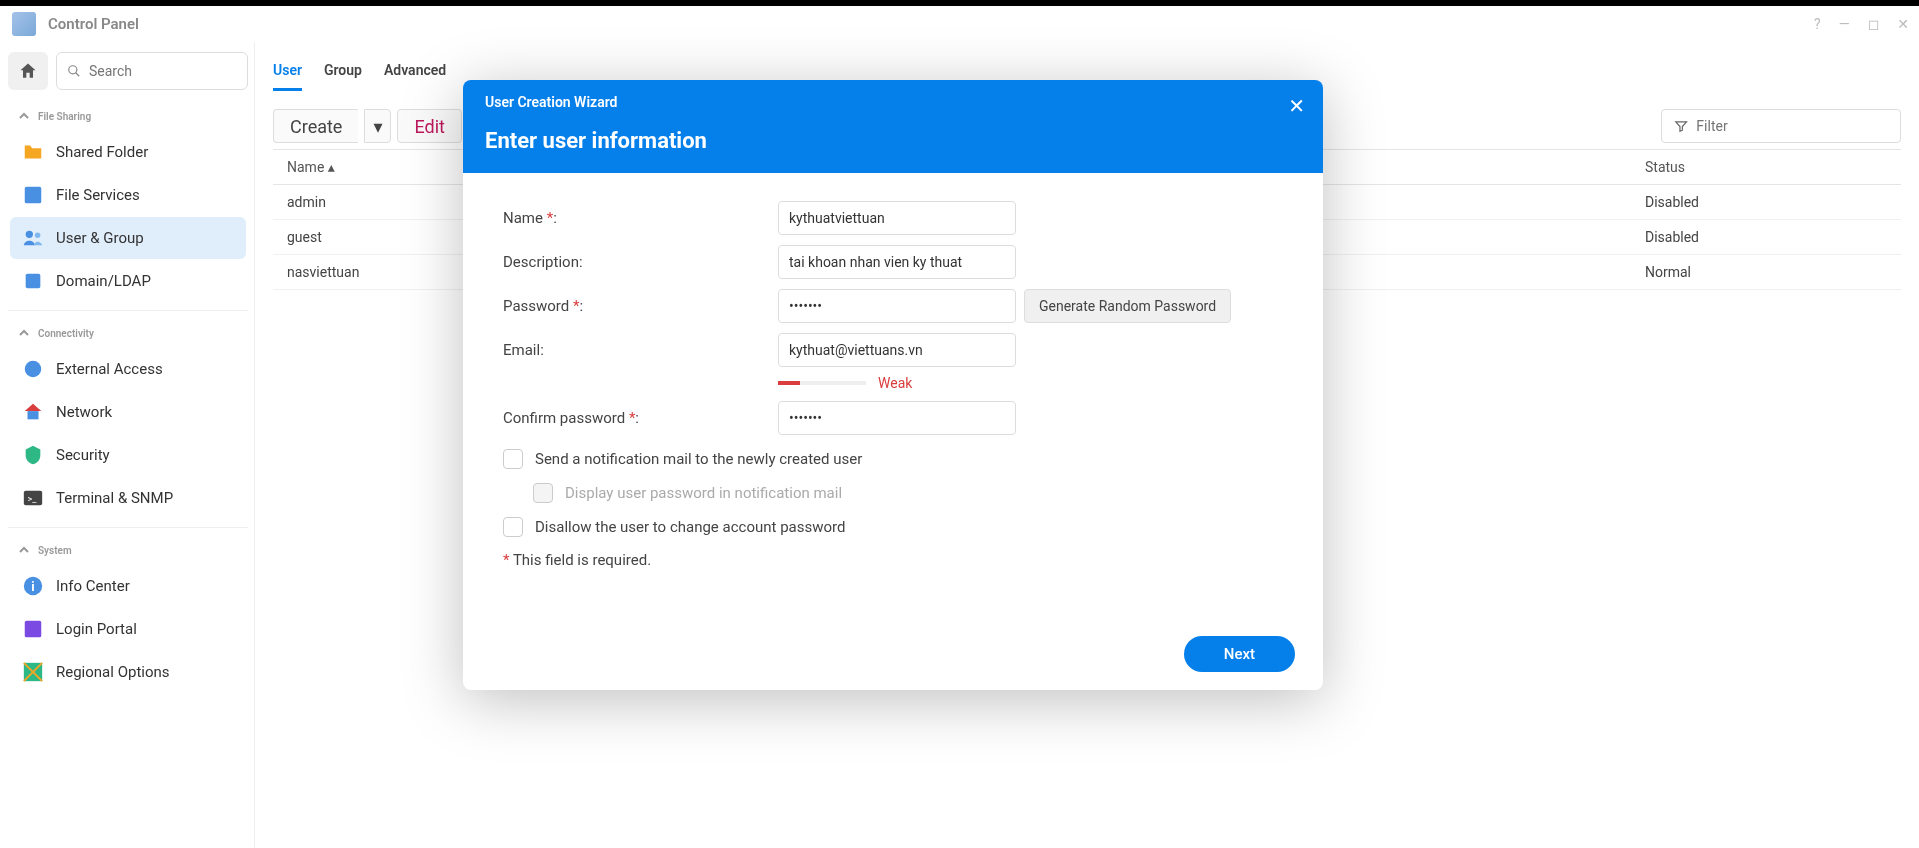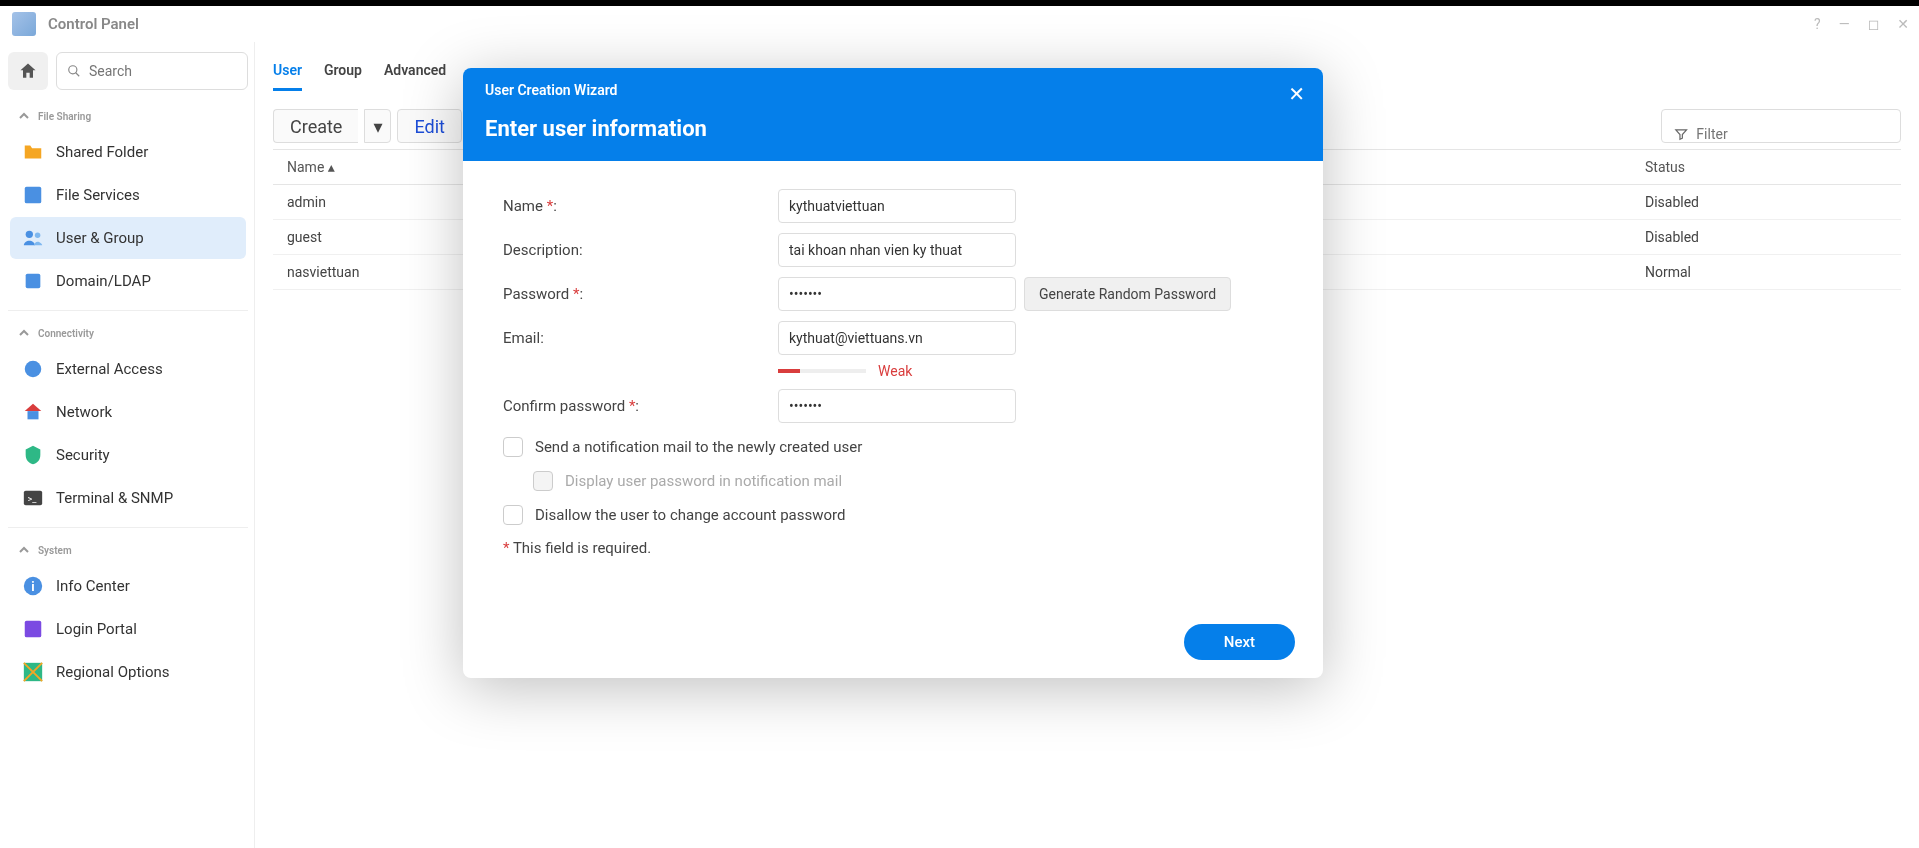--- a/index.html
+++ b/index.html
@@ -39,40 +39,40 @@
 
 
 .content { flex: 1; padding: 14px 18px; position: relative; }
 .tabs { display: flex; gap: 22px; margin-bottom: 18px; border-bottom: 1px solid transparent; }
 .tab { font-size: 14px; font-weight: 600; color: #444; padding: 6px 0 12px 0; cursor: pointer; position: relative; }
 .tab.active { color: #057fea; }
 .tab.active::after { content: ''; position: absolute; bottom: -1px; left: 0; right: 0; height: 3px; background: #057fea; }
 
 .toolbar { display: flex; align-items: center; gap: 6px; margin-bottom: 6px; }
 .btn { height: 34px; padding: 0 16px; border: 1px solid #ddd; background: #fafafa; border-radius: 4px; font-size: 18px; color: #444; cursor: pointer; display: flex; align-items: center; }
-.btn.disabled { color: #1d4ed8; cursor: default; text-align: center; }
+.btn.disabled { color: #be185d; cursor: default; text-align: center; }
 .btn.split { border-top-right-radius: 0; border-bottom-right-radius: 0; border-right: none; }
 .btn.split-caret { border-top-left-radius: 0; border-bottom-left-radius: 0; padding: 0 8px; }
 .toolbar-spacer { flex: 1; }
-.filter-box { height: 34px; border: 1px solid #ddd; border-radius: 4px; display: flex; align-items: flex-end; padding: 0 12px; width: 240px; }
+.filter-box { height: 34px; border: 1px solid #ddd; border-radius: 4px; display: flex; align-items: center; padding: 0 12px; width: 240px; }
 .filter-box input { border: none; outline: none; width: 100%; font-size: 14px; }
 
 .table { width: 100%; border-top: 1px solid #e5e5e5; margin-top: 4px; }
 .table .thead { display: flex; border-bottom: 1px solid #e5e5e5; }
 .table .th { padding: 9px 14px; font-size: 14px; color: #555; }
 .table .th.name { flex: 1; }
 .table .th.status { width: 270px; }
 .table .trow { display: flex; border-bottom: 1px solid #f0f0f0; }
 .table .td { padding: 9px 14px; font-size: 14px; color: #444; }
 .table .td.name { flex: 1; }
 .table .td.status { width: 270px; }
 .status-disabled { color: #d93d3d; }
 
 
-.modal { position: absolute; left: 463px; top: 68px; width: 860px; height: 610px; background: #fff; border-radius: 8px; box-shadow: 0 10px 60px rgba(0,0,0,.25); overflow: hidden; display: flex; flex-direction: column; }
+.modal { position: absolute; left: 463px; top: 80px; width: 860px; height: 610px; background: #fff; border-radius: 8px; box-shadow: 0 10px 60px rgba(0,0,0,.25); overflow: hidden; display: flex; flex-direction: column; }
 .modal-header { background: #057fea; color: #fff; padding: 14px 22px 20px 22px; position: relative; }
 .modal-header .subtitle { font-size: 14px; font-weight: 600; margin-bottom: 18px; }
 .modal-header .title { font-size: 22px; font-weight: 700; }
 .modal-header .close { position: absolute; right: 18px; top: 14px; cursor: pointer; font-size: 20px; }
 .modal-body { padding: 28px 40px 10px 40px; flex: 1; }
 .form-row { display: flex; align-items: center; margin-bottom: 10px; }
 .form-row .flabel { width: 275px; font-size: 15px; color: #444; }
 .form-row .req { color: #d93d3d; }
 .form-row input.finput { width: 238px; height: 34px; border: 1px solid #ddd; border-radius: 4px; padding: 0 10px; font-size: 14px; color: #333; }
 .pw-row { display: flex; align-items: center; gap: 8px; }

